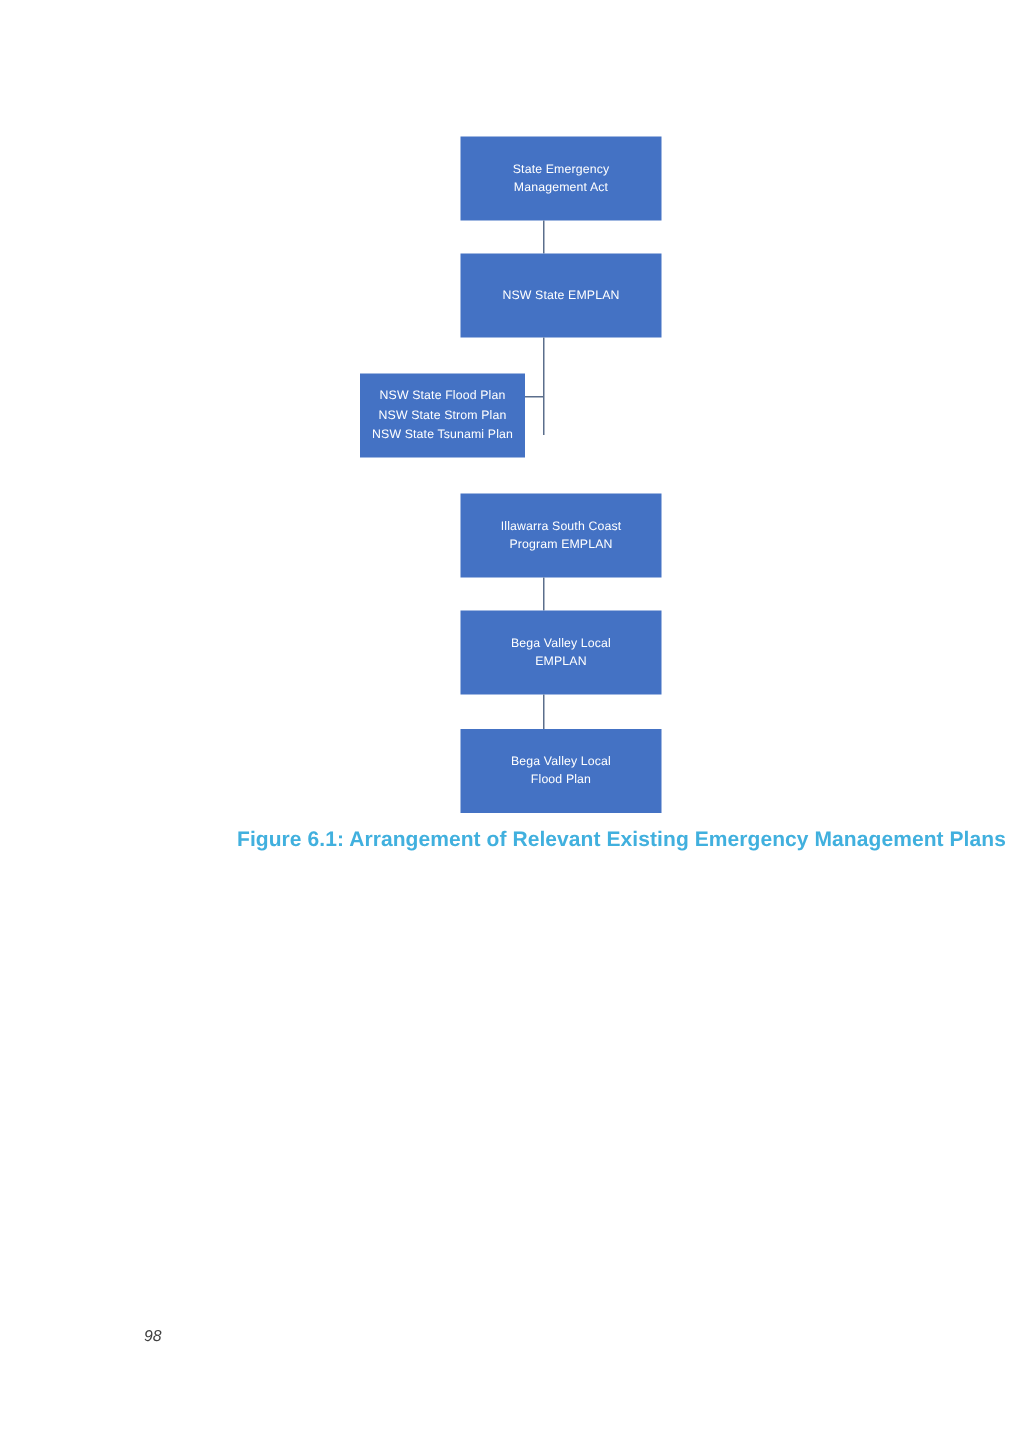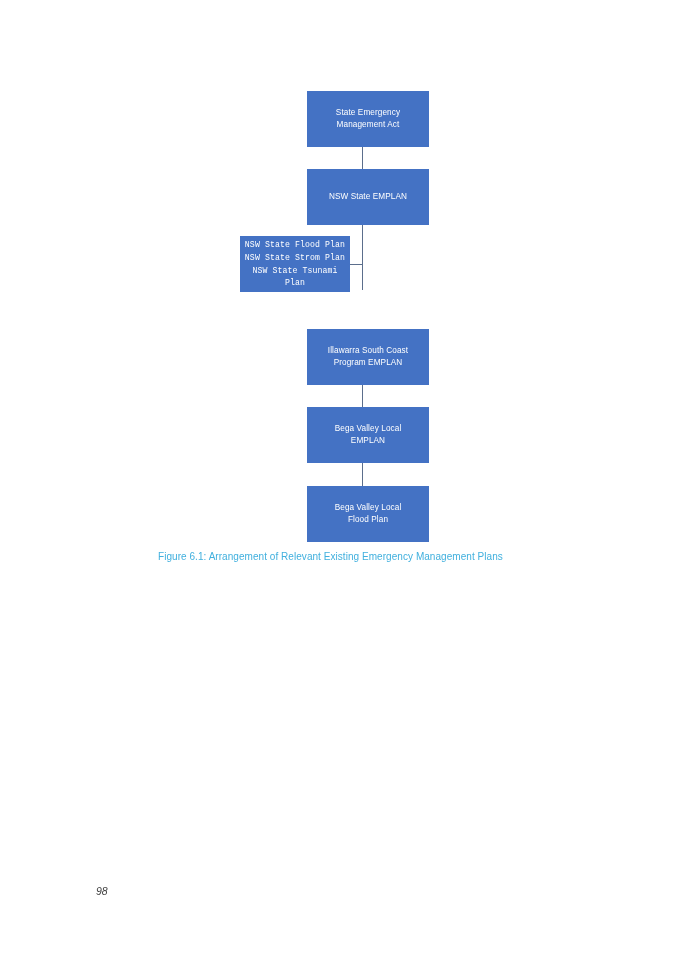--- a/index.html
+++ b/index.html
@@ -39,26 +39,26 @@
     justify-content: center;
     text-align: center;
     font-size: 8.2px;
     line-height: 1.45;
     letter-spacing: 0.1px;
     box-sizing: border-box;
     padding: 2px 4px;
   }
   .node span { display: block; }
 
-  .node-main { width: 122px; height: 56px; left: 307px; }
+  .node-main { width: 134px; height: 56px; left: 307px; }
   .node-side { width: 110px; height: 56px; left: 240px; }
 
   .n-act      { top: 91px; }
   .n-emplan   { top: 169px; }
-  .n-side     { top: 236px; font-family: Liberation Mono, monospace; }
+  .n-side     { top: 249px; }
   .n-illa     { top: 329px; }
   .n-bvl      { top: 407px; }
   .n-bvlflood { top: 486px; }
 
   .node-side .line-stack {
     display: flex;
     flex-direction: column;
     gap: 1px;
   }
 
@@ -78,22 +78,22 @@
   .c2 { left: 361.5px; top: 225px;  height: 65px; }   
   .c2h{ left: 350px;   top: 264px;  width: 12px; }    
   .c3 { left: 361.5px; top: 385px;  height: 22px; }   
   .c4 { left: 361.5px; top: 463px;  height: 23px; }   
 
   
   .caption {
     position: absolute;
     left: 158px;
     top: 551px;
-    font-size: 10px;
-    font-weight: normal;
+    font-size: 14px;
+    font-weight: bold;
     color: #41B0DE;
     letter-spacing: 0.05px;
     white-space: nowrap;
   }
 
   
   .footer {
     position: absolute;
     left: 96px;
     top: 885px;

